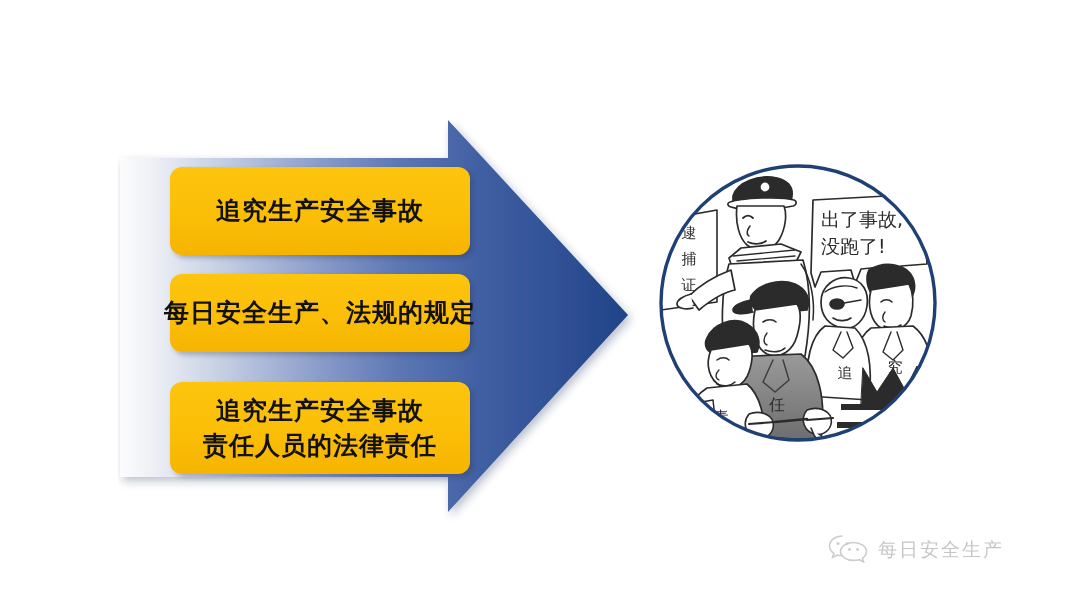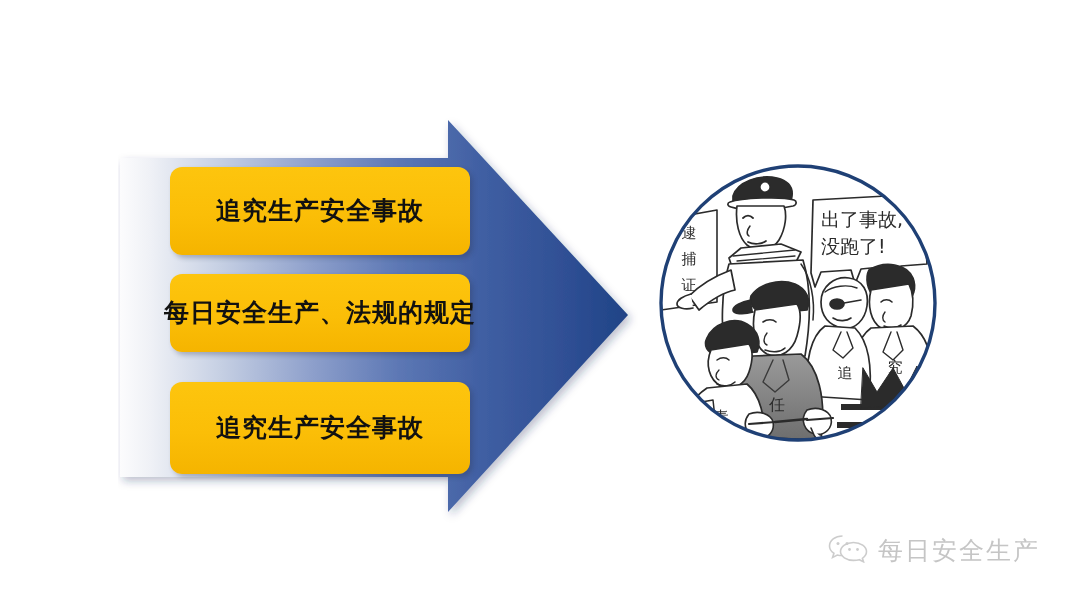--- a/index.html
+++ b/index.html
@@ -74,21 +74,21 @@
   #watermark {
     position: absolute;
     left: 828px;
     top: 533px;
     display: flex;
     align-items: center;
     gap: 10px;
     opacity: 0.82;
   }
   #watermark-text {
-    font-size: 25px;
+    font-size: 19px;
     color: #b9b9b9;
     letter-spacing: 2px;
     font-family: "DejaVu Sans", sans-serif;
   }
 </style>
 </head>
 <body>
 
 <div id="slide">
 
@@ -117,20 +117,21 @@
   <div class="stmt-box" id="stmt-box-1">
     <div class="stmt-line">追究生产安全事故</div>
   </div>
 
   <div class="stmt-box" id="stmt-box-2">
     <div class="stmt-line">每日安全生产、法规的规定</div>
   </div>
 
   <div class="stmt-box" id="stmt-box-3">
     <div class="stmt-line">追究生产安全事故</div>
+    <div class="stmt-line">责任人员的法律责任</div>
   </div>
 
   <div id="cartoon-circle">
     <svg width="286" height="286" viewBox="0 0 286 286" xmlns="http://www.w3.org/2000/svg">
       <defs>
         <clipPath id="circClip">
           <circle cx="143" cy="143" r="137"></circle>
         </clipPath>
         <linearGradient id="grayCoat" x1="0" y1="0" x2="0" y2="1">
           <stop offset="0" stop-color="#9a9a9a"></stop>

